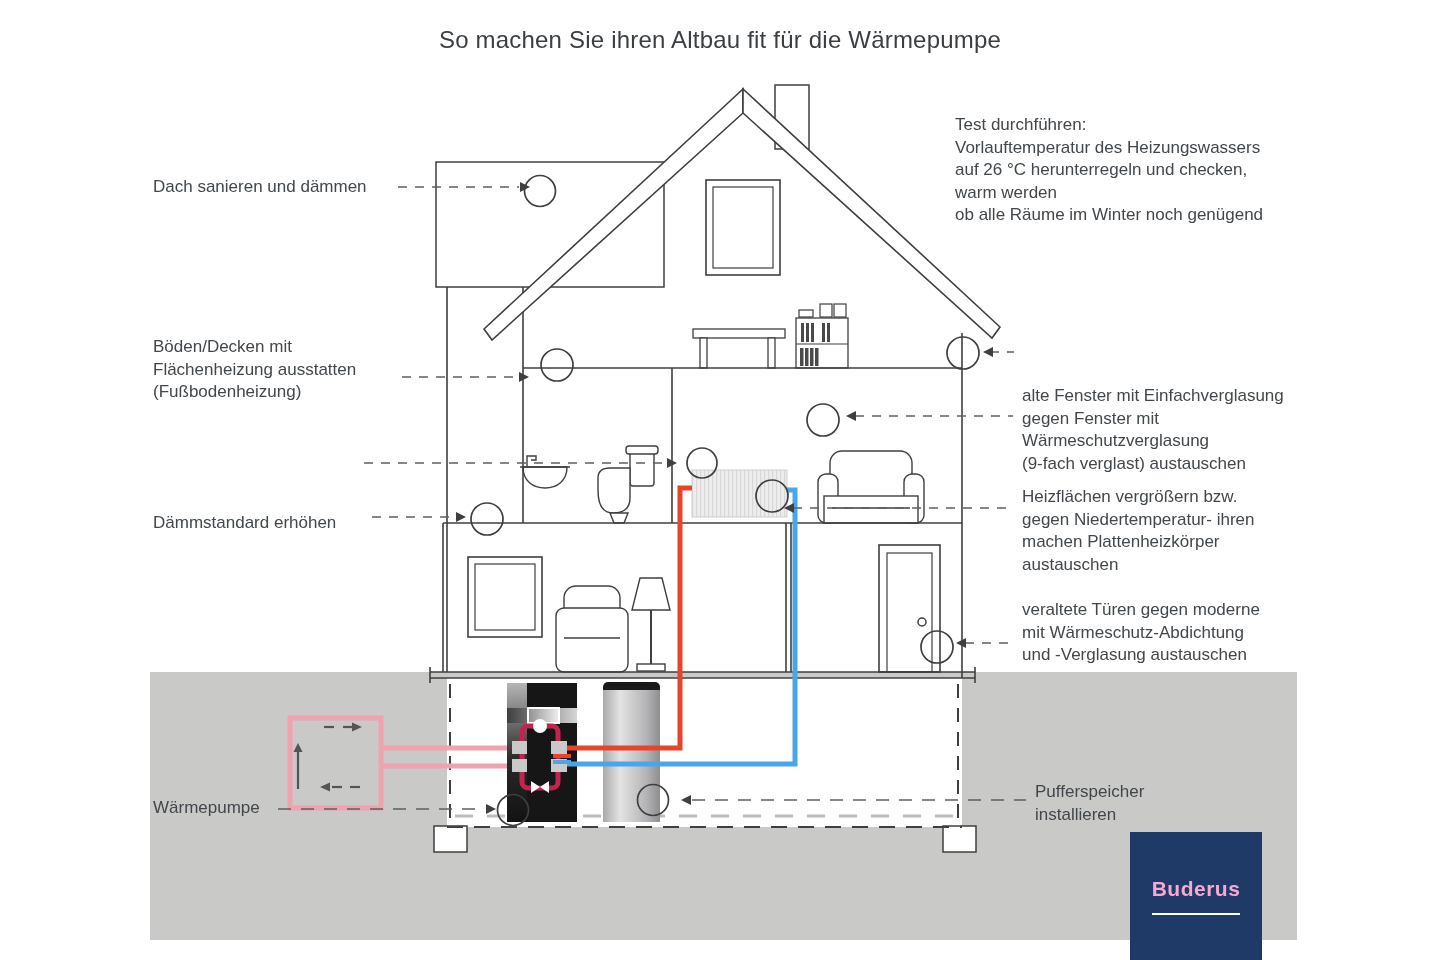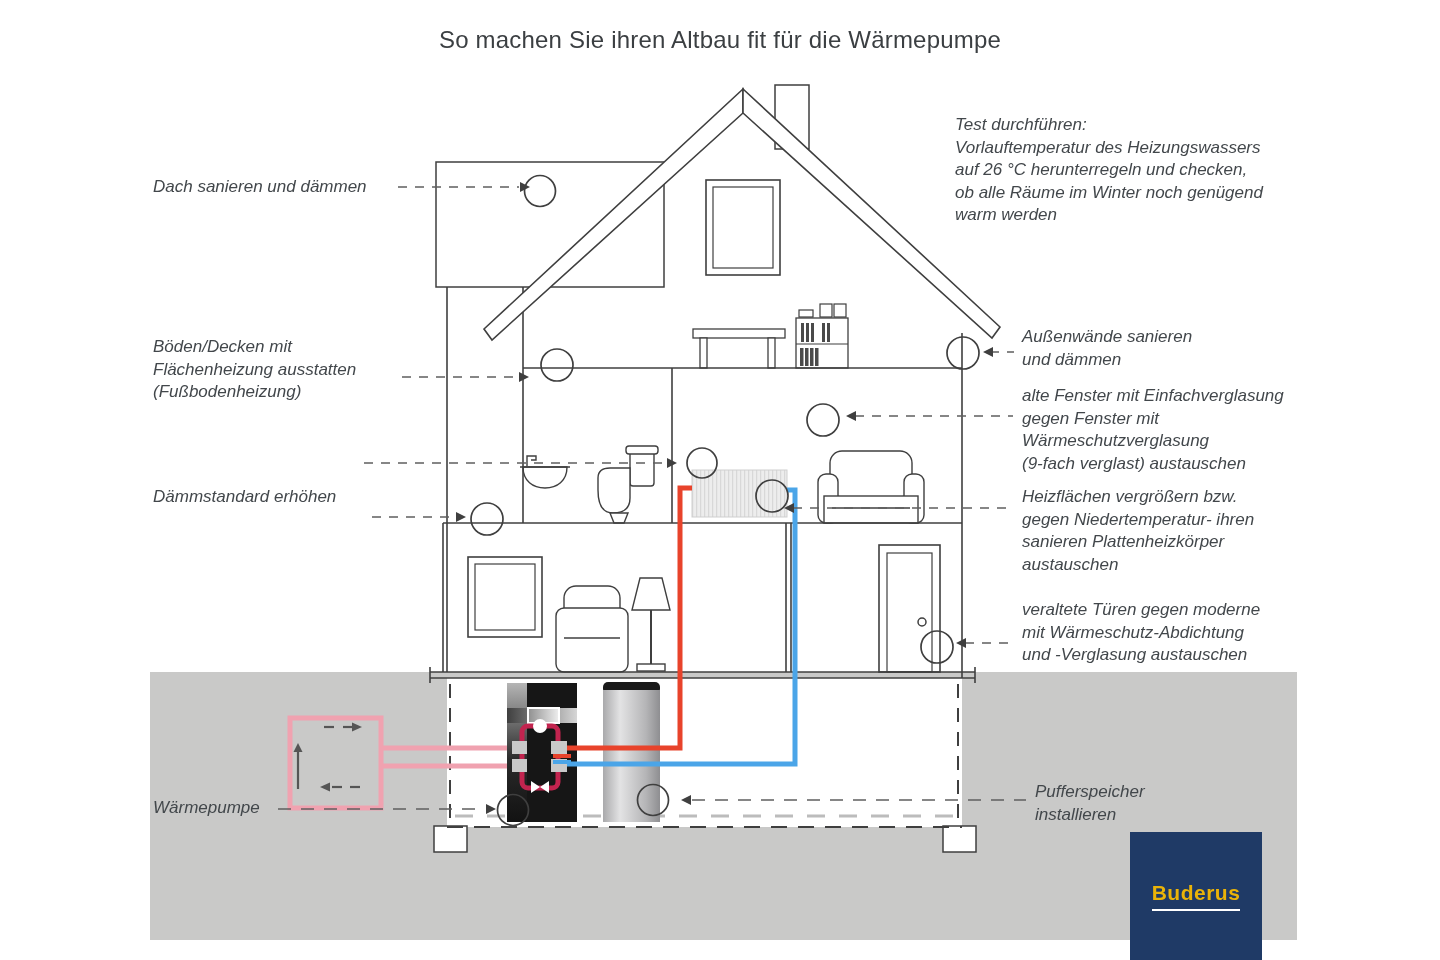--- a/index.html
+++ b/index.html
@@ -1,25 +1,25 @@
 <!DOCTYPE html>
 <html><head>
 <meta charset="utf-8">
 <style>
   html,body{margin:0;padding:0;background:#ffffff;}
   #stage{position:relative;width:1440px;height:960px;overflow:hidden;background:#fff;
          font-family:"Liberation Sans",sans-serif;}
   #diagram{position:absolute;left:0;top:0;}
   .title{position:absolute;left:0;right:0;top:26px;text-align:center;
          font-size:24px;color:#3b3f42;letter-spacing:0.2px;}
-  .lbl{position:absolute;font-size:17px;line-height:22.5px;color:#42474b;white-space:nowrap;font-style:italic;}
+  .lbl{position:absolute;font-size:17px;line-height:22.5px;color:#42474b;white-space:nowrap;}
   .logo{position:absolute;left:1130px;top:832px;width:132px;height:128px;
         background:#1f3a66;display:flex;align-items:center;justify-content:center;}
-  .logo span{color:#eab308;font-weight:bold;font-size:21px;letter-spacing:0.5px;
-        border-bottom:2px solid #fff;padding-bottom:4px;}
+  .logo span{color:#f9a8d4;font-weight:bold;font-size:21px;letter-spacing:0.5px;
+        border-bottom:2px solid #fff;padding-bottom:12px;}
 </style>
 </head>
 <body>
 
 <div id="stage">
 
 <svg id="diagram" width="1440" height="960" viewBox="0 0 1440 960">
   <defs>
     <linearGradient id="gradTank" x1="0" y1="0" x2="1" y2="0">
       <stop offset="0" stop-color="#a9a9ab"></stop>
@@ -242,48 +242,44 @@
 <div class="title">So machen Sie ihren Altbau fit für die Wärmepumpe</div>
 
 <div class="lbl" style="left:153px;top:176px">
   <div>Dach sanieren und dämmen</div>
 </div>
 <div class="lbl" style="left:153px;top:336px">
   <div>Böden/Decken mit</div>
   <div>Flächenheizung ausstatten</div>
   <div>(Fußbodenheizung)</div>
 </div>
-<div class="lbl" style="left:153px;top:486px">
+<div class="lbl" style="left:153px;top:512px">
   <div>Dämmstandard erhöhen</div>
 </div>
 <div class="lbl" style="left:153px;top:797px">
   <div>Wärmepumpe</div>
 </div>
 
 <div class="lbl" style="left:955px;top:114px">
   <div>Test durchführen:</div>
   <div>Vorlauftemperatur des Heizungswassers</div>
   <div>auf 26 °C herunterregeln und checken,</div>
+  <div>warm werden</div>
   <div>ob alle Räume im Winter noch genügend</div>
-  <div>warm werden</div>
-</div>
-<div class="lbl" style="left:1022px;top:326px">
-  <div>Außenwände sanieren</div>
-  <div>und dämmen</div>
 </div>
 <div class="lbl" style="left:1022px;top:385px">
   <div>alte Fenster mit Einfachverglasung</div>
   <div>gegen Fenster mit</div>
   <div>Wärmeschutzverglasung</div>
   <div>(9-fach verglast) austauschen</div>
 </div>
 <div class="lbl" style="left:1022px;top:486px">
   <div>Heizflächen vergrößern bzw.</div>
   <div>gegen Niedertemperatur- ihren</div>
-  <div>sanieren Plattenheizkörper</div>
+  <div>machen Plattenheizkörper</div>
   <div>austauschen</div>
 </div>
 <div class="lbl" style="left:1022px;top:599px">
   <div>veraltete Türen gegen moderne</div>
   <div>mit Wärmeschutz-Abdichtung</div>
   <div>und -Verglasung austauschen</div>
 </div>
 <div class="lbl" style="left:1035px;top:781px">
   <div>Pufferspeicher</div>
   <div>installieren</div>

